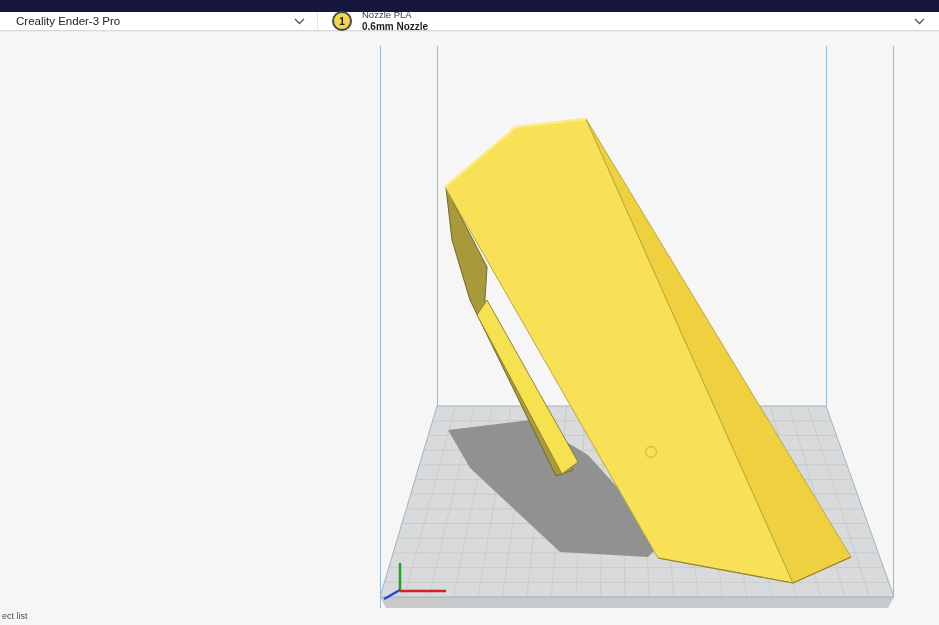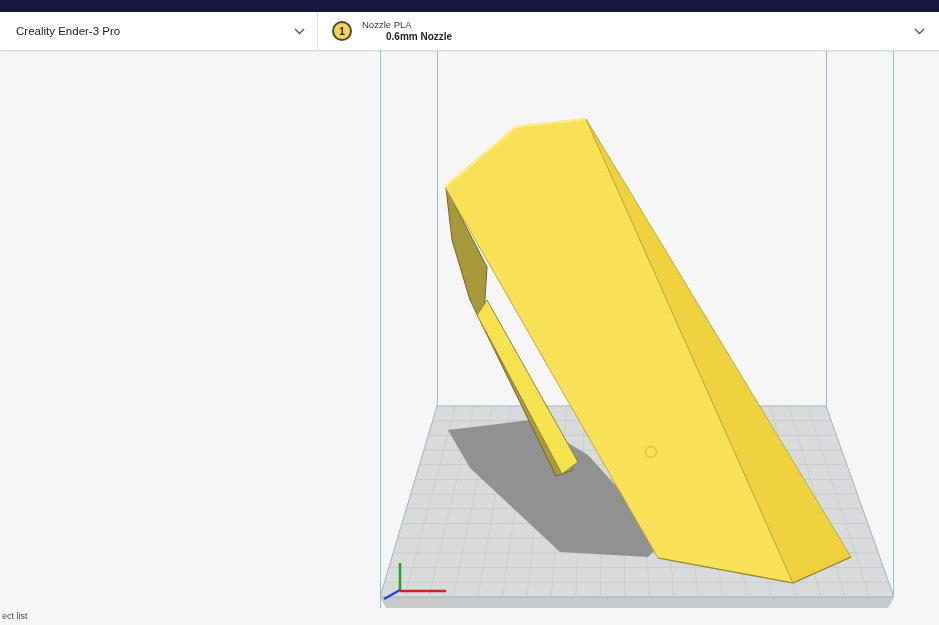--- a/index.html
+++ b/index.html
@@ -4,21 +4,21 @@
 <style>
   html,body{margin:0;padding:0;}
   body{
     width:939px;height:625px;overflow:hidden;
     font-family:"Liberation Sans", sans-serif;
     background:#f6f6f6;
   }
   .app{width:939px;height:625px;position:relative;}
   .top-bar{height:12px;background:#15173f;}
   .toolbar{
-    height:39px;background:#ffffff;display:flex;align-items:stretch;
+    height:19px;background:#ffffff;display:flex;align-items:stretch;
     border-bottom:1px solid #d8d8d8;box-sizing:border-box;
     box-shadow:0 1px 2px rgba(0,0,0,0.06);
     position:relative;z-index:2;
   }
   .printer-btn{
     width:318px;display:flex;align-items:center;justify-content:space-between;
     padding:0 12px 0 16px;box-sizing:border-box;border-right:1px solid #e4e4e4;
     cursor:pointer;background:#fff;
   }
   .printer-name{font-size:11.5px;color:#222;}
@@ -27,21 +27,21 @@
     padding:0 14px;cursor:pointer;background:#fff;
   }
   .badge{
     width:20px;height:20px;border-radius:50%;
     background:#f2d84b;border:2px solid #474747;box-sizing:border-box;
     display:flex;align-items:center;justify-content:center;
     font-size:10px;font-weight:bold;color:#1c1c1c;flex:0 0 auto;
   }
   .mat-text{display:flex;flex-direction:column;line-height:1.2;}
   .mat-name{font-size:9.5px;color:#3a3a3a;}
-  .nozzle{font-size:10px;font-weight:bold;color:#1f1f1f;margin-left:24px;}
+  .nozzle{font-size:10px;font-weight:bold;color:#1f1f1f;}
   .chev{display:flex;align-items:center;}
   .chev-right{margin-left:auto;}
   .viewport{
     position:absolute;top:46px;left:0;width:939px;height:579px;
     background:#f6f6f6;
   }
   .viewport svg{position:absolute;top:0;left:0;}
   .objlist{
     position:absolute;left:2px;bottom:4px;
     font-size:9px;color:#4d4d4d;cursor:pointer;

